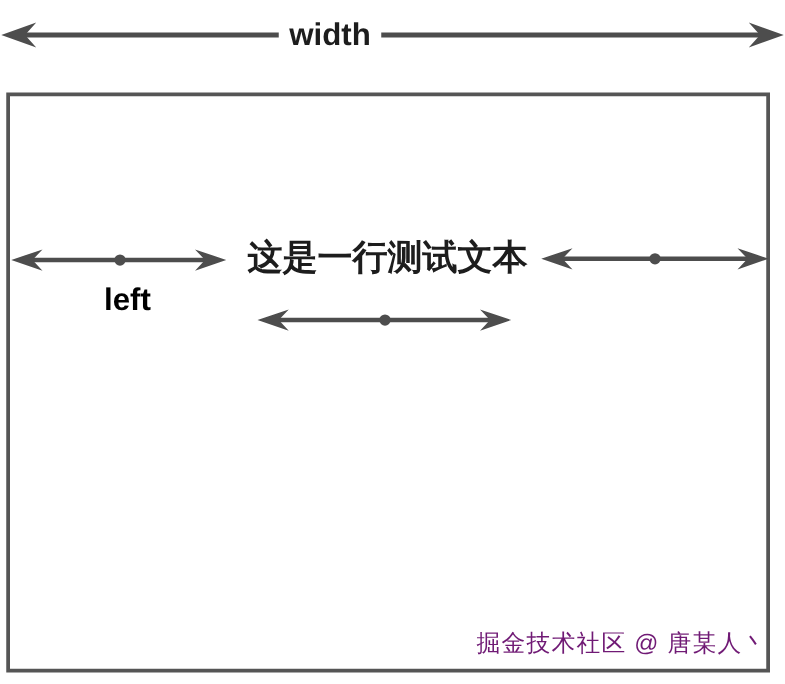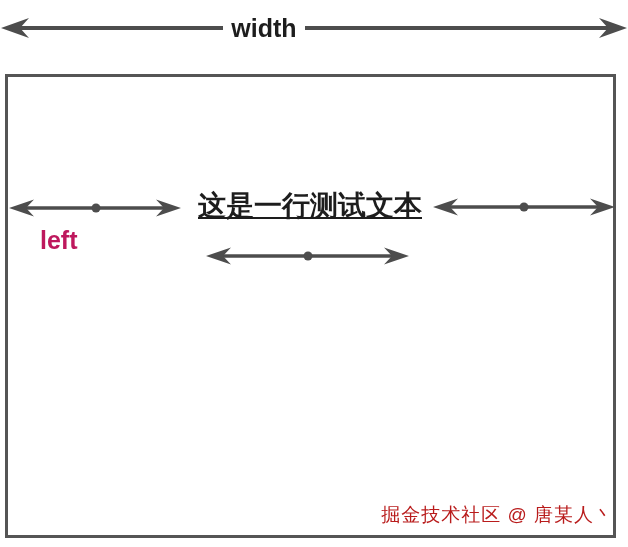--- a/index.html
+++ b/index.html
@@ -43,38 +43,37 @@
   }
 
   .center-text {
     left: 180px; top: 189px; width: 260px; height: 34px;
     text-align: center;
     font-size: 28px;
     font-weight: bold;
     color: #1d1d1d;
     line-height: 34px;
     white-space: nowrap;
-    text-decoration: underline;
   }
   .sub-label {
     font-size: 25px;
     font-weight: bold;
-    color: #be185d;
-    text-align: left;
+    color: #000000;
+    text-align: center;
     line-height: 30px;
     white-space: nowrap;
   }
   .left-label  { left: 40px;  top: 225px; width: 124px; }
   .right-label { left: 475px; top: 225px; width: 124px; }
   .mid-label   { left: 182px; top: 274px; width: 260px; }
 
   .watermark {
     right: 14px; top: 502px;
     font-size: 19px;
-    color: #b91c1c;
+    color: #701a75;
     letter-spacing: 1px;
     text-shadow: 1px 1px 1px #ffffff;
     white-space: nowrap;
   }
 
   svg { display: block; }
 </style>
 </head>
 <body>
 

